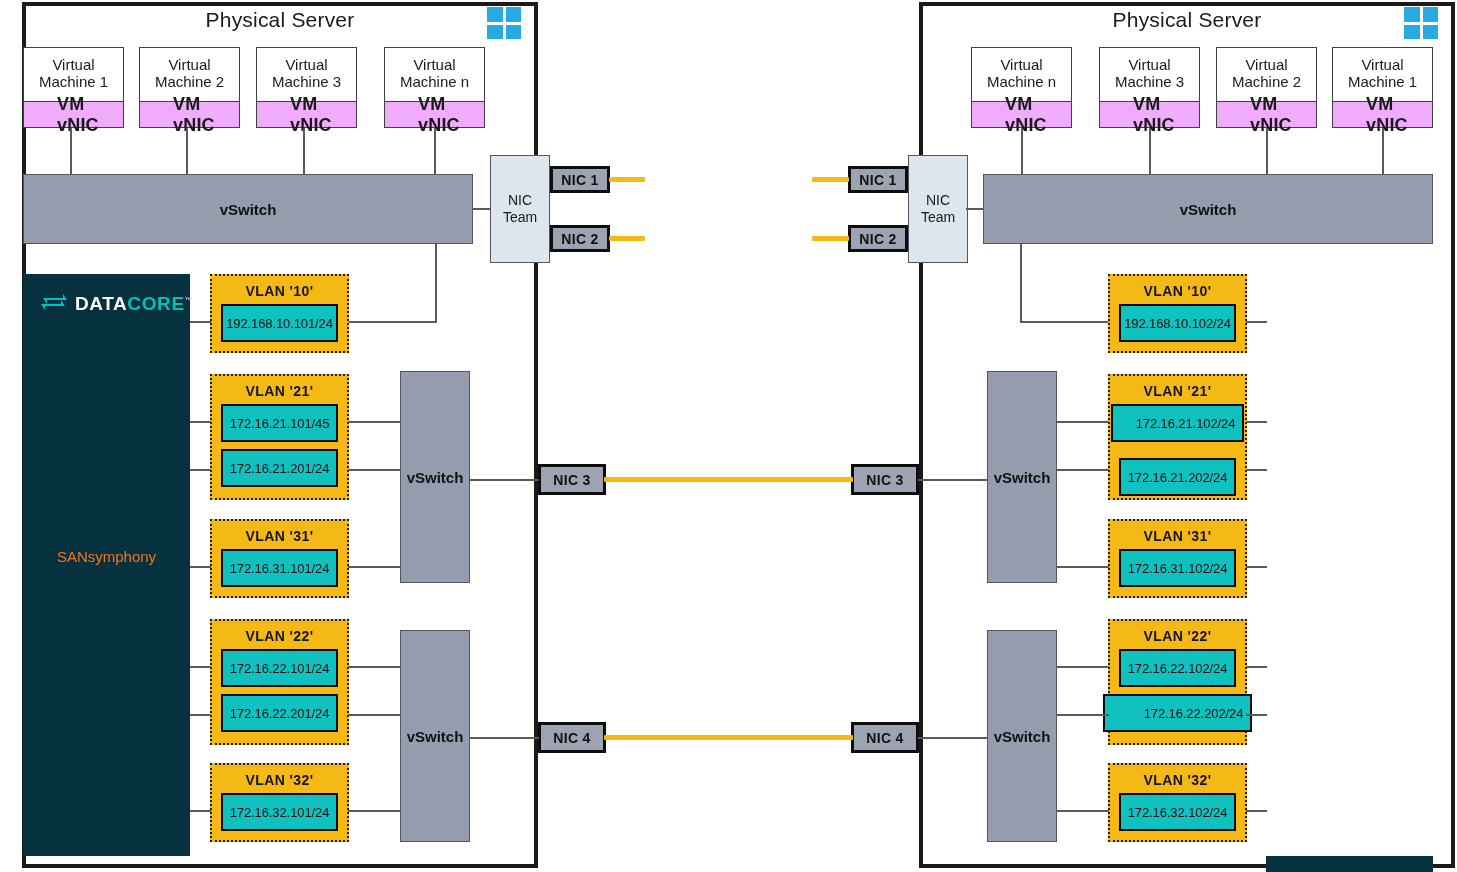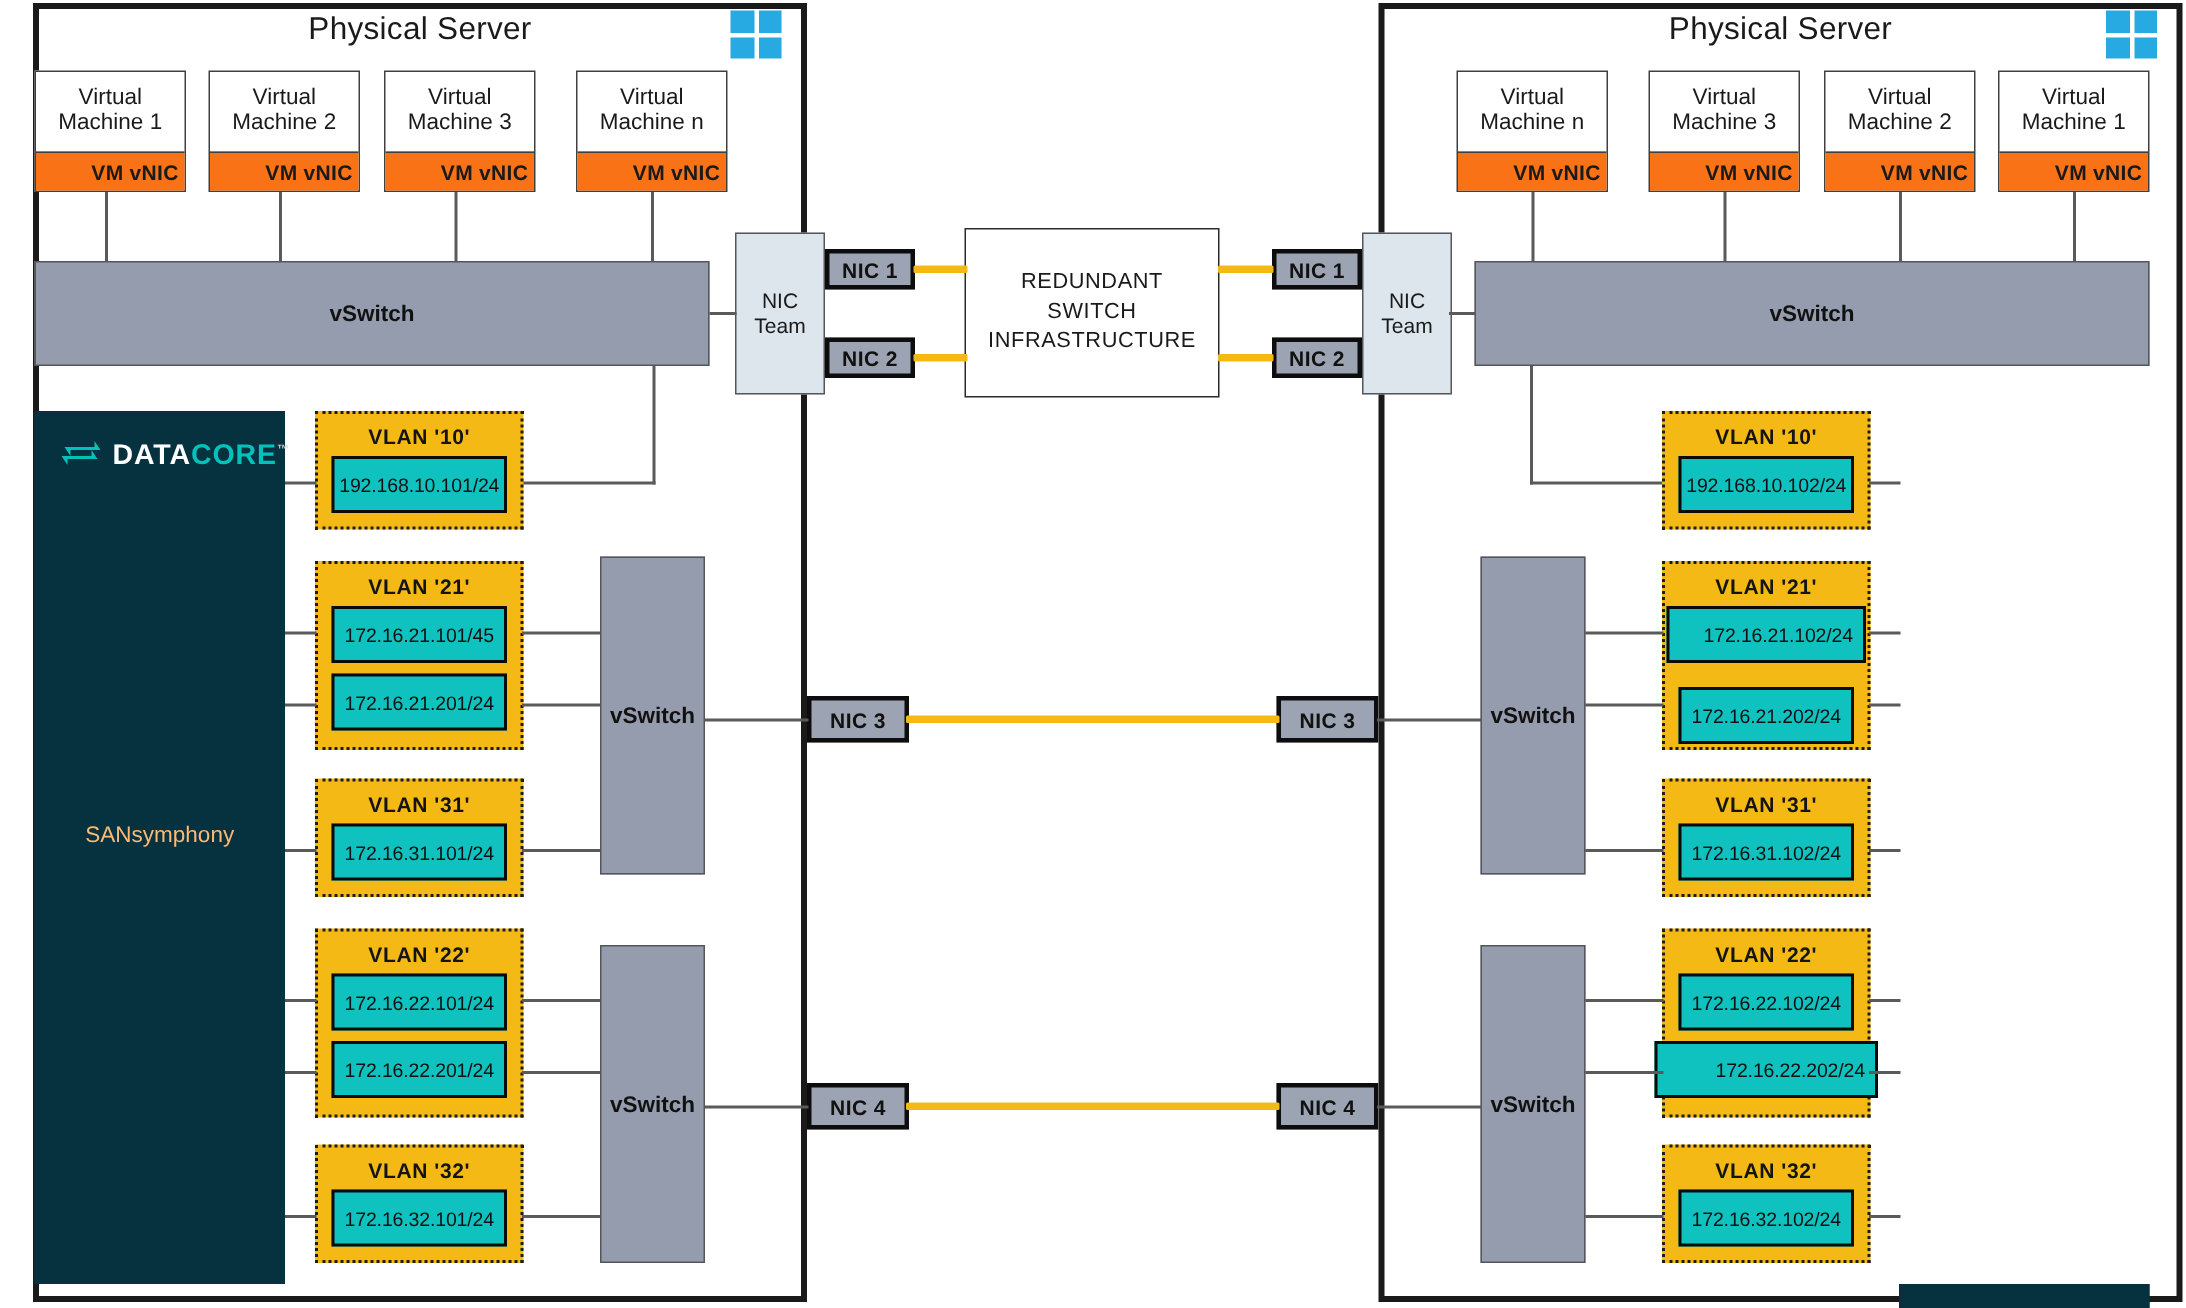--- a/index.html
+++ b/index.html
@@ -23,23 +23,23 @@
 
   
   .vm{
     border:1.5px solid #404040;background:#fff;display:flex;flex-direction:column;
   }
   .vm-name{
     flex:1;display:flex;align-items:center;justify-content:center;text-align:center;
     font-size:15px;color:#1a1a1a;line-height:1.12;padding:2px 1px 3px;
   }
   .vm-nic{
-    height:25px;background:#f97316;border-top:1.5px solid #404040;
+    height:25px;background:#f0abfc;border-top:1.5px solid #404040;
     display:flex;align-items:center;justify-content:center;
-    font-size:14px;font-weight:bold;color:#1a1a1a;letter-spacing:.2px;padding-left:33px;
+    font-size:18px;font-weight:bold;color:#1a1a1a;letter-spacing:.2px;padding-left:33px;
   }
 
   
   .vswitch{
     background:#959CAD;border:1.5px solid #55565c;
     display:flex;align-items:center;justify-content:center;
     font-size:15px;font-weight:bold;color:#111;
   }
 
   
@@ -67,21 +67,21 @@
   .dc{
     background:#06313F;border:1px solid #06313F;position:relative;
   }
   .dc-logo{position:absolute;display:flex;align-items:center;gap:8px;}
   .dc-mark{width:26px;height:26px;flex:none;}
   .dc-word{font-size:19px;font-weight:bold;letter-spacing:.6px;white-space:nowrap;}
   .dc-word .w{color:#ffffff;}
   .dc-word .c{color:#00C2BB;}
   .dc-tm{font-size:8px;color:#cfd8dc;vertical-align:super;}
   .dc-product{
-    position:absolute;left:0;right:0;text-align:center;color:#fdba74;font-size:15px;
+    position:absolute;left:0;right:0;text-align:center;color:#f97316;font-size:15px;
   }
 
   
   .vlan{
     background:#F5B916;border:2px dotted #1c1c1c;
     display:flex;flex-direction:column;align-items:center;
   }
   .vlan-title{
     font-size:14px;font-weight:bold;color:#141414;letter-spacing:.4px;
     margin-top:7px;margin-bottom:5px;
@@ -146,27 +146,20 @@
       <span>NIC</span><br>
       <span>Team</span>
     </span>
   </div>
 
   <div class="abs ln ln-h" style="left:473px;top:208px;width:18px;"></div>
 
   <div class="abs nic" style="left:550px;top:166px;width:60px;height:27px;">NIC 1</div>
   <div class="abs nic" style="left:550px;top:225px;width:60px;height:27px;">NIC 2</div>
 
-  <div class="abs rsi" style="left:643px;top:152px;width:170px;height:113px;">
-    <span>
-      <span>REDUNDANT</span><br>
-      <span>SWITCH</span><br>
-      <span>INFRASTRUCTURE</span>
-    </span>
-  </div>
 
   <div class="abs cable" style="left:609px;top:177px;width:36px;"></div>
   <div class="abs cable" style="left:609px;top:236px;width:36px;"></div>
 
   <div class="abs nic" style="left:848px;top:166px;width:60px;height:27px;">NIC 1</div>
   <div class="abs nic" style="left:848px;top:225px;width:60px;height:27px;">NIC 2</div>
 
   <div class="abs cable" style="left:812px;top:177px;width:37px;"></div>
   <div class="abs cable" style="left:812px;top:236px;width:37px;"></div>
 

